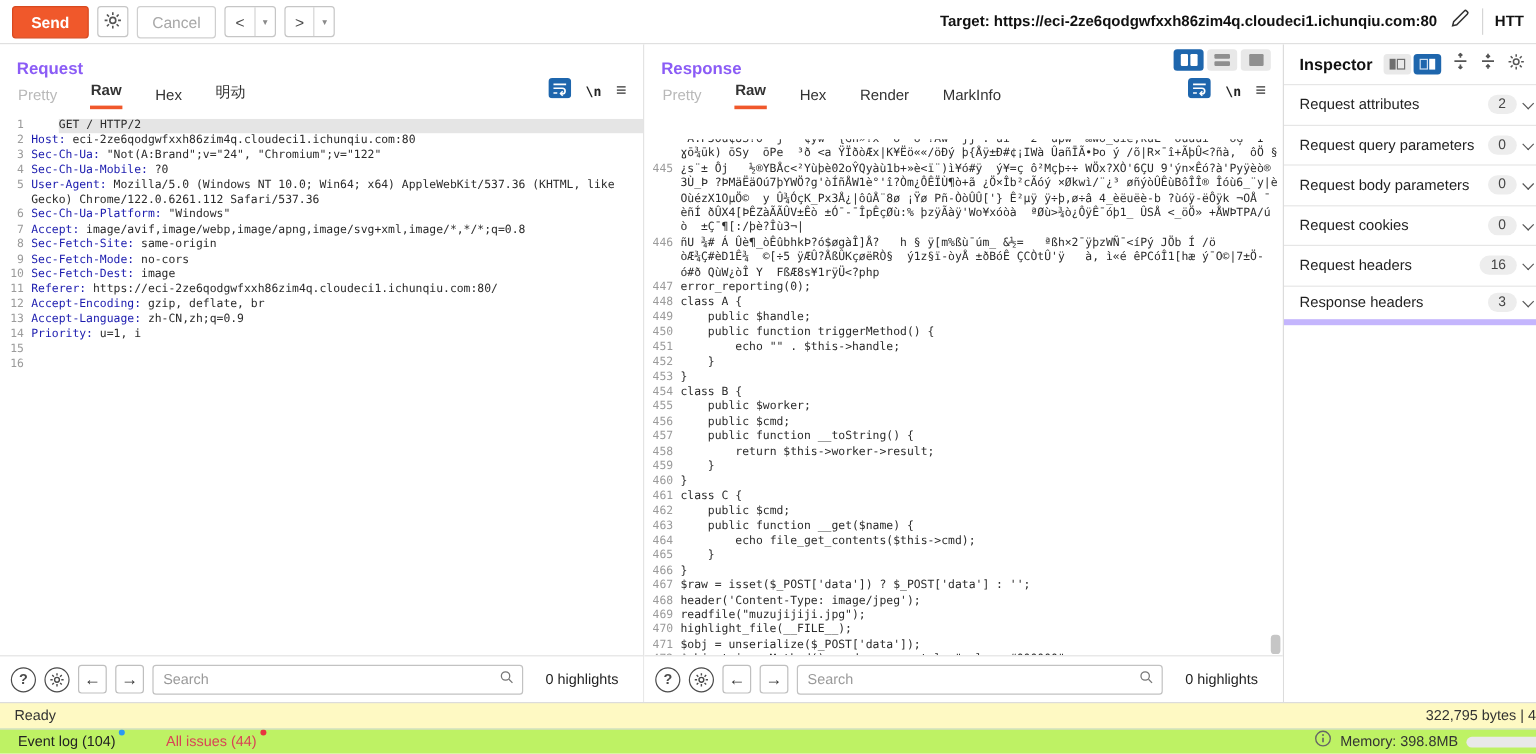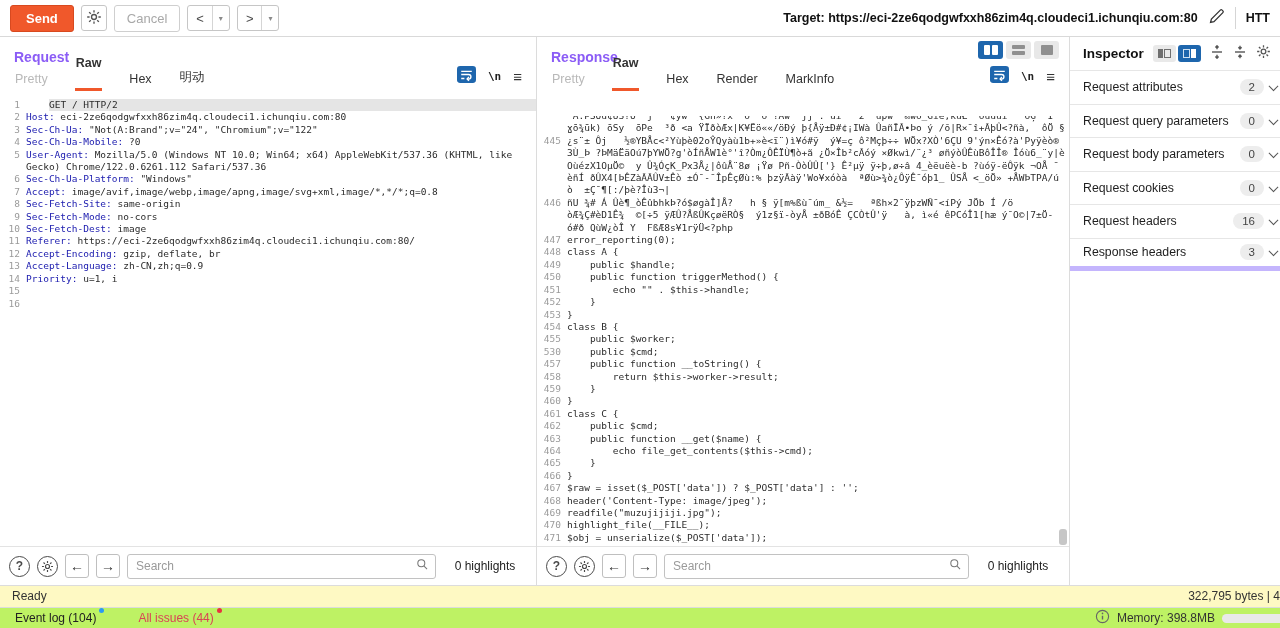--- a/index.html
+++ b/index.html
@@ -30,21 +30,21 @@
   
   .panel { position:absolute; top:37px; bottom:43px; background:#fff; }
   #panel-request { left:0; width:537px; border-right:1px solid #dcdcdc; }
   #panel-response { left:537px; width:533px; border-right:1px solid #dcdcdc; }
   #panel-inspector { left:1070px; right:0; }
 
   .p-title { font-weight:bold; font-size:14px; color:#8b5cf6; padding:12px 14px 0; }
   .tabs { display:flex; align-items:flex-end; gap:38px; padding:4px 14px 0; height:26px; }
   .tab { font-size:12.5px; color:#333; padding:0 1px 5px; cursor:default; }
   .tab.muted { color:#b9b9b9; }
-  .tab.active { font-weight:bold; border-bottom:3px solid #f0582b; padding-bottom:18px; }
+  .tab.active { font-weight:bold; border-bottom:3px solid #f0582b; padding-bottom:6px; }
   .tabs .icon-group { margin-left:auto; display:flex; align-items:center; gap:12px;
     padding-bottom:4px; }
   .wrap-ic { display:block; }
   .nl-ic { font-family:"DejaVu Sans Mono",monospace; font-size:11px; color:#222;
     font-weight:bold; }
   .menu-ic { font-size:15px; color:#333; line-height:10px; }
 
   
   .layout-toggles { position:absolute; top:4px; right:10px; display:flex; gap:3px; }
   .lt-btn { width:25px; height:18px; border-radius:3px; background:#e8e8e8;
@@ -363,21 +363,21 @@
         </div>
         <div class="code-row">
           <span class="ln">454</span>
           <span class="lt">class B {</span>
         </div>
         <div class="code-row">
           <span class="ln">455</span>
           <span class="lt">    public $worker;</span>
         </div>
         <div class="code-row">
-          <span class="ln">530</span>
+          <span class="ln">456</span>
           <span class="lt">    public $cmd;</span>
         </div>
         <div class="code-row">
           <span class="ln">457</span>
           <span class="lt">    public function __toString() {</span>
         </div>
         <div class="code-row">
           <span class="ln">458</span>
           <span class="lt">        return $this-&gt;worker-&gt;result;</span>
         </div>

